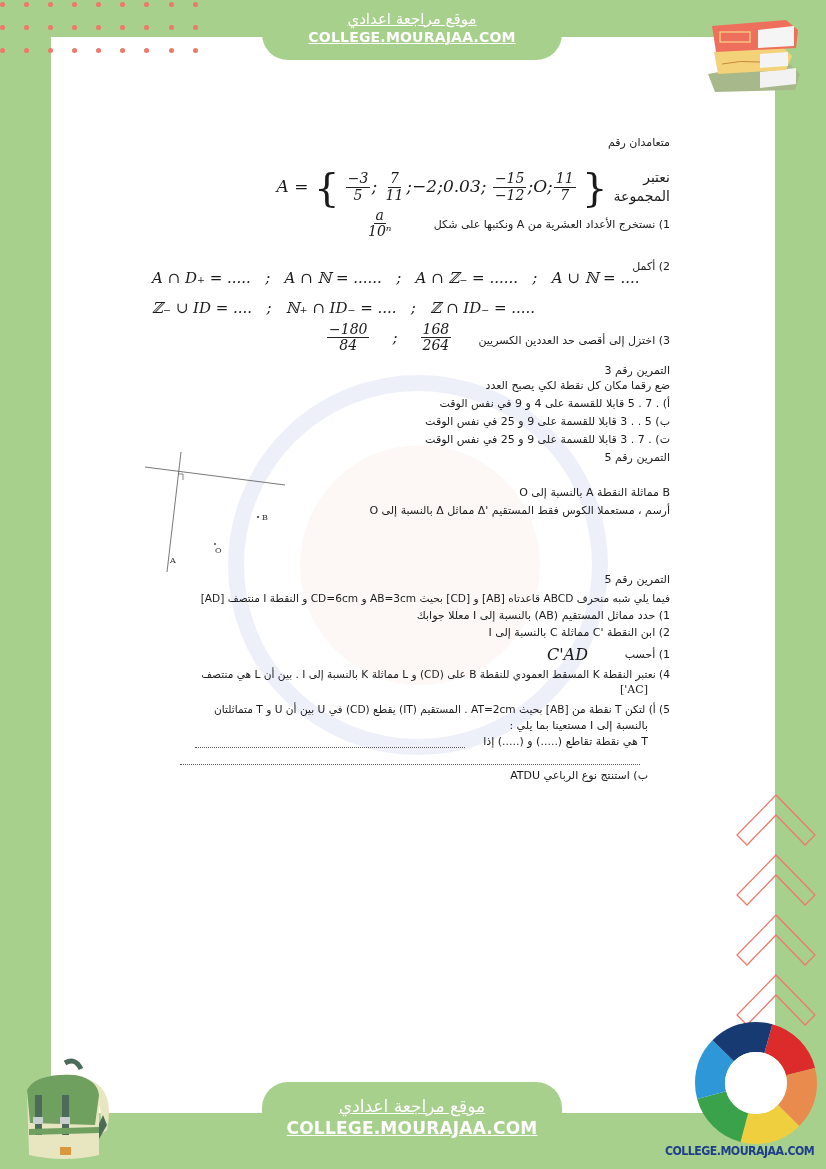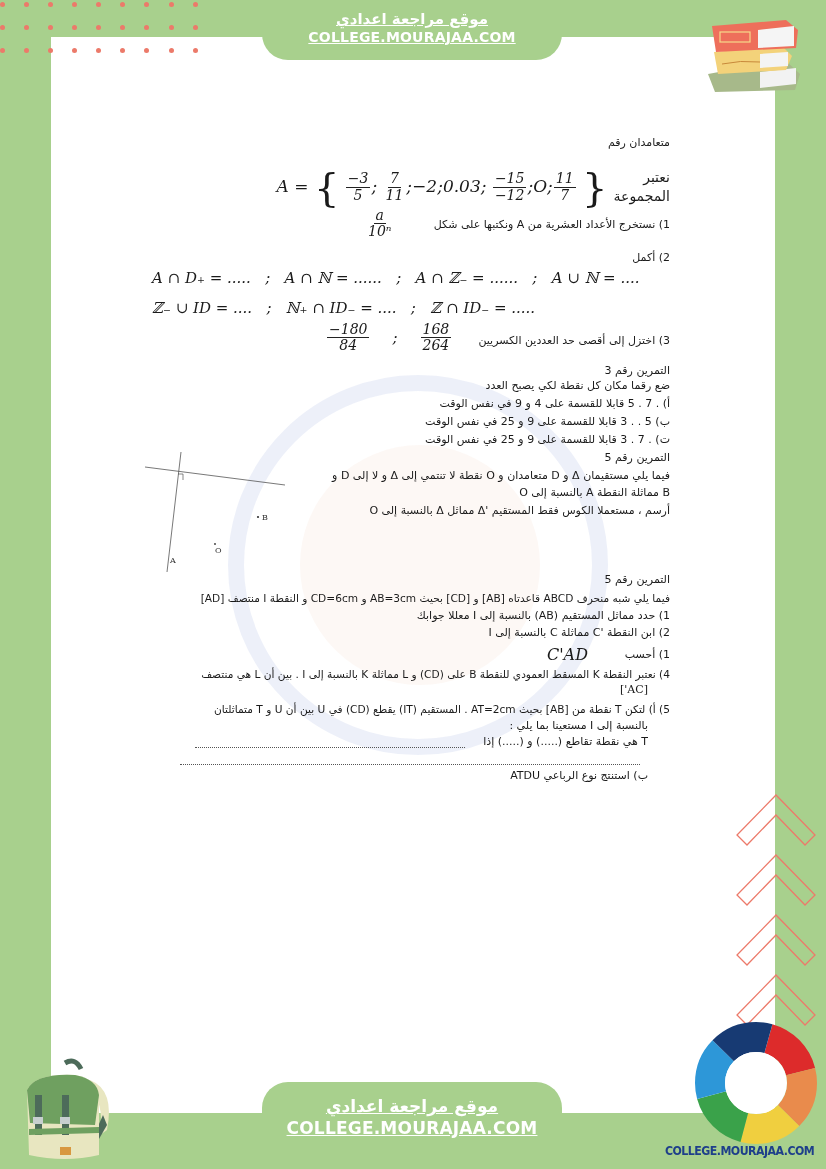--- a/index.html
+++ b/index.html
@@ -10,21 +10,21 @@
   .frame-top { position: absolute; left: 0; top: 0; width: 826px; height: 37px; background: #a8d08d; }
   .frame-left { position: absolute; left: 0; top: 0; width: 51px; height: 1169px; background: #a8d08d; }
   .frame-right { position: absolute; left: 775px; top: 0; width: 51px; height: 1169px; background: #a8d08d; }
   .frame-bottom { position: absolute; left: 0; top: 1113px; width: 826px; height: 56px; background: #a8d08d; }
 
   .dots { position: absolute; left: 0; top: 0; width: 210px; height: 55px; }
   .dot { position: absolute; width: 5px; height: 5px; border-radius: 50%; background: #ec7a6a; }
 
   .tab-top { position: absolute; left: 262px; top: 0; width: 300px; height: 60px; background: #a8d08d; border-radius: 0 0 26px 26px; text-align: center; color: #fff; }
   .tab-bottom { position: absolute; left: 262px; top: 1082px; width: 300px; height: 87px; background: #a8d08d; border-radius: 26px 26px 0 0; text-align: center; color: #fff; }
-  .tab-ar { font-family: "DejaVu Sans", sans-serif; font-weight: bold; text-decoration: underline; direction: rtl; }
+  .tab-ar { font-family: "DejaVu Sans", sans-serif; font-weight: normal; text-decoration: underline; direction: rtl; }
   .tab-en { font-family: "DejaVu Sans", sans-serif; font-weight: bold; text-decoration: underline; letter-spacing: 0.2px; }
   .tab-top .tab-ar { font-size: 15px; margin-top: 10px; }
   .tab-top .tab-en { font-size: 14px; margin-top: 1px; }
   .tab-bottom .tab-ar { font-size: 17px; margin-top: 14px; }
   .tab-bottom .tab-en { font-size: 17px; margin-top: 2px; }
 
   .books { position: absolute; left: 700px; top: 12px; width: 105px; height: 82px; }
   .backpack { position: absolute; left: 15px; top: 1055px; width: 100px; height: 110px; }
   .chevrons { position: absolute; left: 732px; top: 790px; width: 90px; height: 250px; }
   .wheel { position: absolute; left: 695px; top: 1022px; width: 122px; height: 122px; }
@@ -136,21 +136,21 @@
   </div>
 
   <div class="q-line" style="top:82px;">1)  نستخرج الأعداد العشرية من A ونكتبها على شكل</div>
   <div class="row math" style="left:235px;top:72px;font-size:15px;">
     <span class="frac">
         <span class="num">a</span>
         <span class="den">10ⁿ</span>
       </span>
   </div>
 
-  <div class="q-line" style="top:115px;margin-left:26px;">2)  أكمل</div>
+  <div class="q-line" style="top:124px;margin-left:26px;">2)  أكمل</div>
   <div class="ops" style="top:132px;">A ∩ D₊ = .....   ;   A ∩ ℕ = ......   ;   A ∩ ℤ₋ = ......   ;   A ∪ ℕ = ....</div>
   <div class="ops" style="top:162px;">ℤ₋ ∪ ID = ....   ;   ℕ₊ ∩ ID₋ = ....   ;   ℤ ∩ ID₋ = .....</div>
 
   <div class="q-line" style="top:198px;">3)  اختزل إلى أقصى حد العددين الكسريين</div>
   <div class="row math" style="left:196px;top:186px;font-size:15px;display:flex;gap:22px;align-items:center;">
     <span class="frac">
         <span class="num">−180</span>
         <span class="den">84</span>
       </span>
     <span>;</span>
@@ -160,21 +160,20 @@
       </span>
   </div>
 
   <div class="q-line" style="top:228px;">التمرين رقم 3</div>
   <div class="q-line" style="top:243px;">ضع رقما مكان كل نقطة لكي يصبح العدد</div>
   <div class="q-line" style="top:261px;margin-left:48px;">أ)   . 7 . 5  قابلا للقسمة على 4 و 9 في نفس الوقت</div>
   <div class="q-line" style="top:279px;">ب)   5 . . 3  قابلا للقسمة على 9 و 25 في نفس الوقت</div>
   <div class="q-line" style="top:297px;">ت)   . 7 . 3  قابلا للقسمة على 9 و 25 في نفس الوقت</div>
 
   <div class="q-line" style="top:315px;">التمرين رقم 5</div>
-  <div class="q-line" style="top:333px;">فيما يلي مستقيمان Δ و D متعامدان و O نقطة لا تنتمي إلى Δ و لا إلى D و</div>
   <div class="q-line" style="top:350px;">B مماثلة النقطة A بالنسبة إلى O</div>
   <div class="q-line" style="top:368px;">أرسم ، مستعملا الكوس فقط المستقيم 'Δ مماثل Δ بالنسبة إلى O</div>
 
   <div class="q-line" style="top:437px;">التمرين رقم 5</div>
   <div class="q-line" style="top:455px;font-size:10.6px;">فيما يلي شبه منحرف ABCD قاعدتاه [AB] و [CD] بحيث AB=3cm و CD=6cm و النقطة I منتصف [AD]</div>
   <div class="q-line" style="top:473px;">1)  حدد مماثل المستقيم (AB) بالنسبة إلى I معللا جوابك</div>
   <div class="q-line" style="top:490px;">2)  ابن النقطة 'C مماثلة C بالنسبة إلى I</div>
   <div class="q-line" style="top:512px;">1)  أحسب</div>
   <div class="row math" style="right:82px;top:508px;font-size:16px;">C'AD</div>
   <div class="q-line" style="top:531px;font-size:10.6px;">4)  نعتبر النقطة K المسقط العمودي للنقطة B على (CD) و L مماثلة K بالنسبة إلى I . بين أن L هي منتصف</div>

